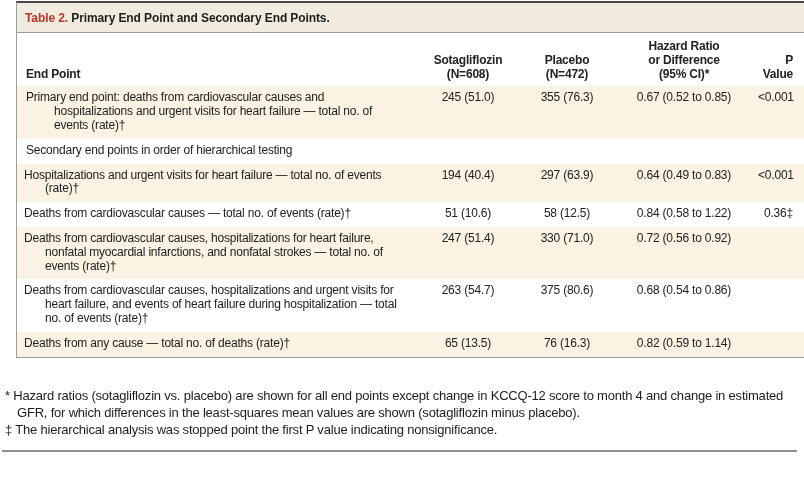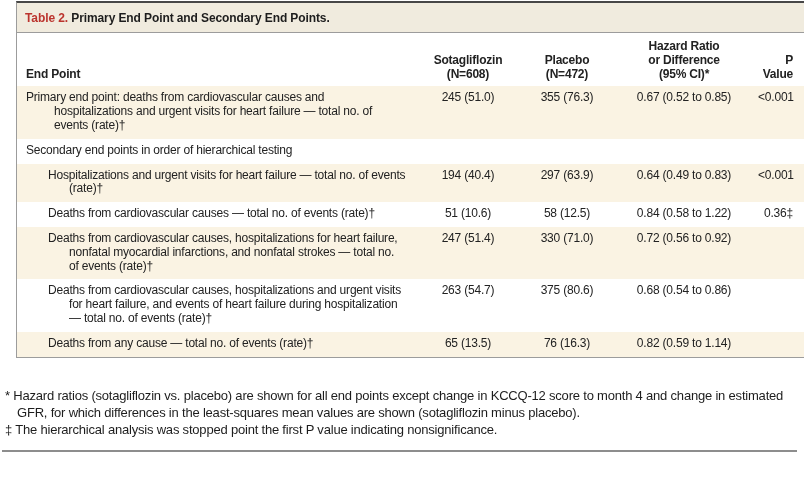--- a/index.html
+++ b/index.html
@@ -54,21 +54,21 @@
   thead th.h-endpoint { text-align: left; padding-left: 9px; }
   thead th.h-pvalue   { text-align: right; padding-right: 13px; }
   tbody td {
     vertical-align: top;
     line-height: 1.15;
     padding: 5px 0 6px 0;
   }
   tbody tr.cream { background: #faf3e3; }
   tbody tr.white { background: #ffffff; }
   td.endpoint.level0 { padding-left: 37px; text-indent: -28px; padding-right: 6px; }
-  td.endpoint.level1 { padding-left: 52px; text-indent: -21px; padding-right: 6px; margin-top: 21px; }
+  td.endpoint.level1 { padding-left: 28px; text-indent: -21px; padding-right: 6px; margin-top: 21px; }
   td.num  { text-align: center; }
   td.pval { text-align: right; padding-right: 13px; }
   .footnotes {
     position: absolute;
     left: 3px; top: 388px;
     width: 795px;
     font-size: 13px;
     line-height: 1.3;
     letter-spacing: -0.2px;
     color: #1d1d1d;
@@ -161,21 +161,21 @@
         <td class="pval"></td>
       </tr>
       <tr class="white">
         <td class="endpoint level1">Deaths from cardiovascular causes, hospitalizations and urgent visits for heart failure, and events of heart failure during hospitalization — total no. of events (rate)†</td>
         <td class="num">263 (54.7)</td>
         <td class="num">375 (80.6)</td>
         <td class="num">0.68 (0.54 to 0.86)</td>
         <td class="pval"></td>
       </tr>
       <tr class="cream">
-        <td class="endpoint level1">Deaths from any cause — total no. of events (rate)†</td>
+        <td class="endpoint level1">Deaths from any cause — total no. of deaths (rate)†</td>
         <td class="num">65 (13.5)</td>
         <td class="num">76 (16.3)</td>
         <td class="num">0.82 (0.59 to 1.14)</td>
         <td class="pval"></td>
       </tr>
     </tbody>
   </table>
 </div>
 
 <div class="footnotes">

